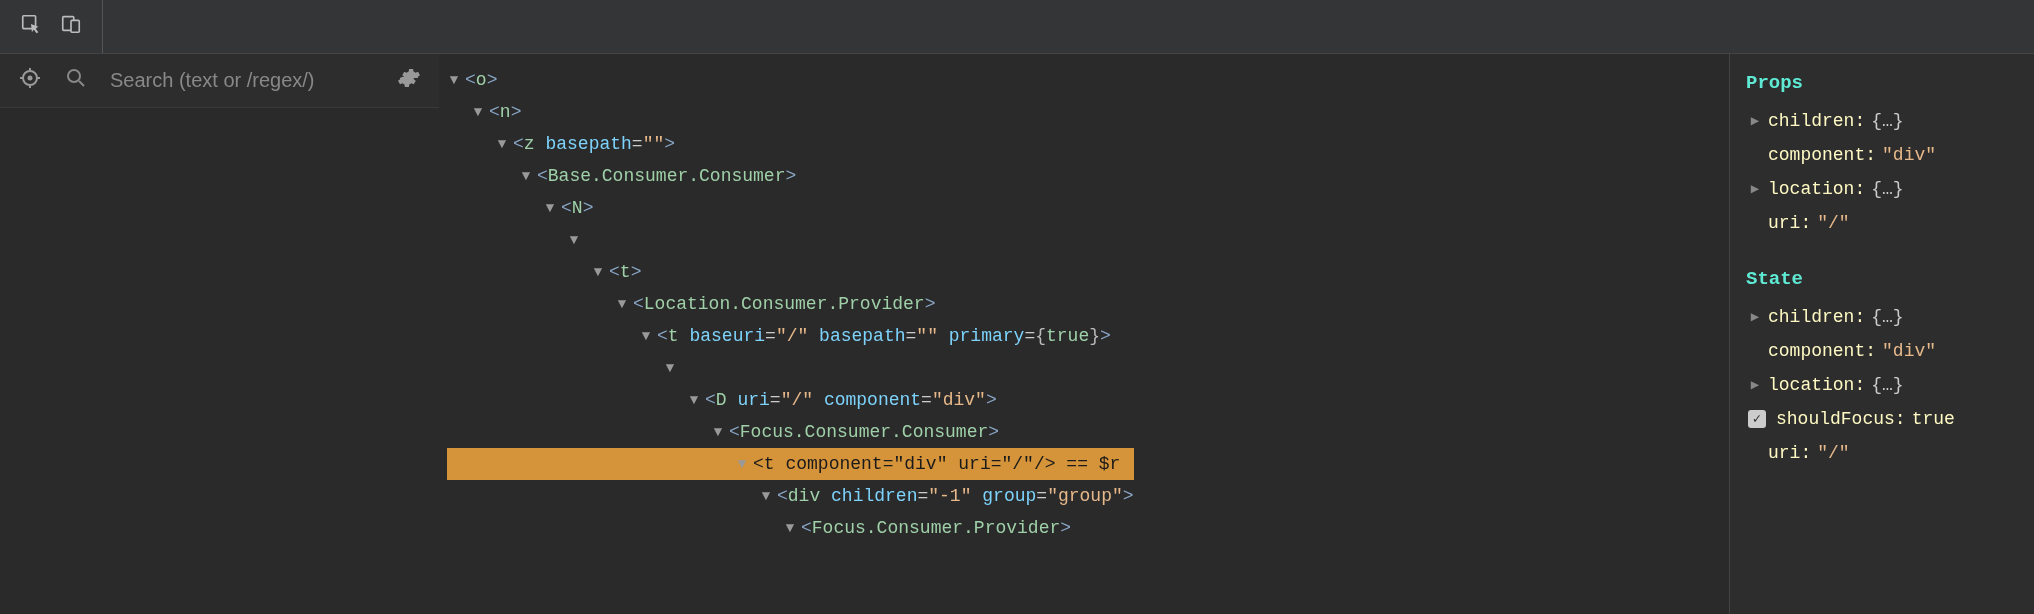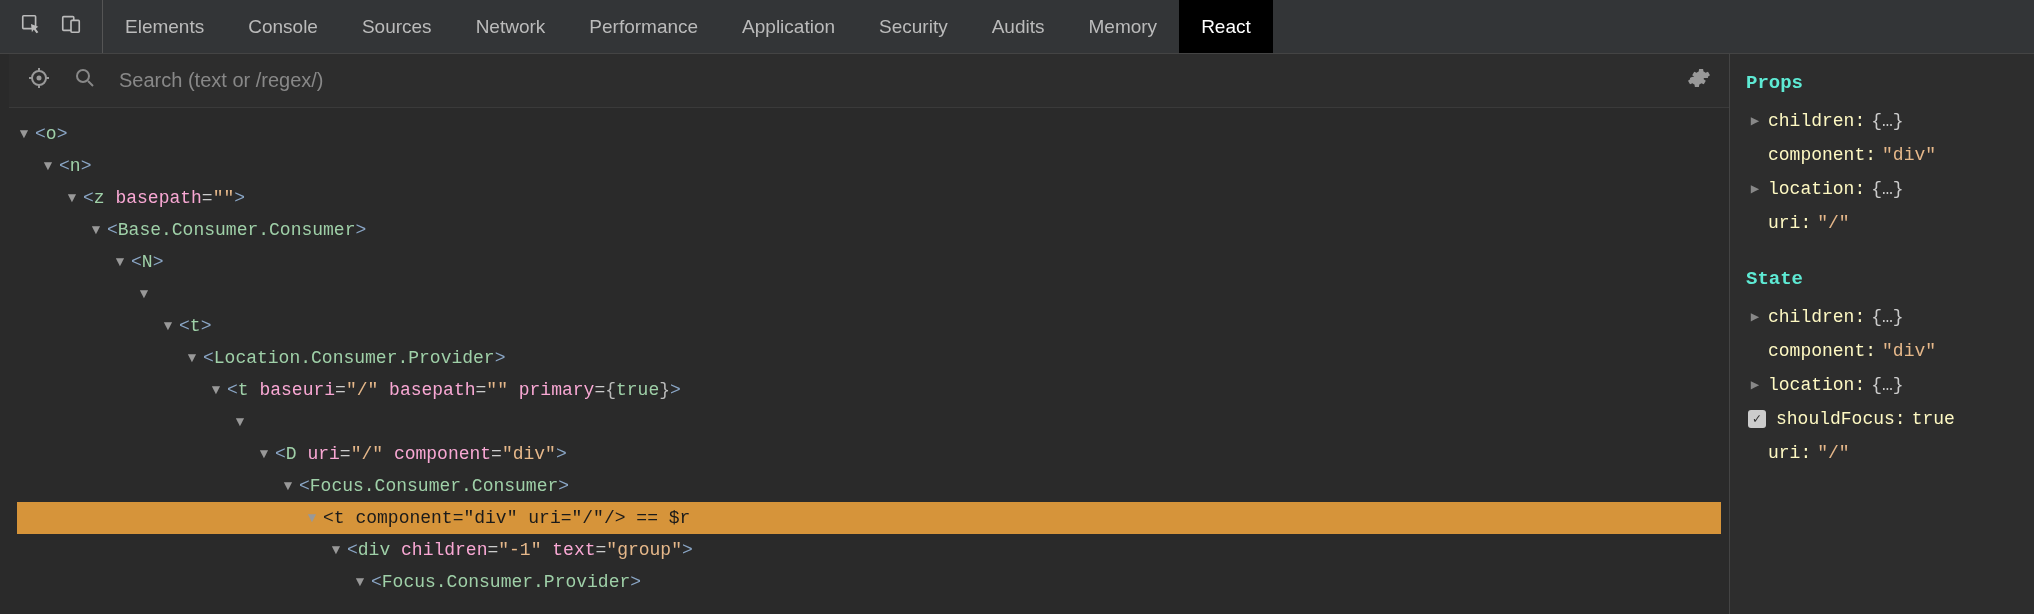--- a/index.html
+++ b/index.html
@@ -32,21 +32,21 @@
   .tab {
     padding: 0 22px;
     display: flex;
     align-items: center;
     color: #bbb;
     cursor: default;
   }
   .tab.active { background: #000; color: #fff; }
 
   .main { display: flex; height: calc(100% - 54px); }
-  .left { flex: 1; min-width: 0; border-right: 1px solid #444; display:flex; flex-direction:column;padding-left:9px;}
+  .left { flex: 1; min-width: 0; border-right: 1px solid #444; display:flex; flex-direction:row;}
   .right { width: 304px; background: #2d2d2d; }
 
   .toolbar {
     height: 54px;
     display: flex;
     align-items: center;
     padding: 0 18px;
     gap: 22px;
     background: #2d2d2d;
     border-bottom: 1px solid #3a3a3a;
@@ -82,21 +82,21 @@
     text-align: center;
     margin-right: 4px;
   }
   .tree-row.selected { background: #d6943a; color: #1a1a1a; }
   .tree-row.selected .lt, .tree-row.selected .tag, .tree-row.selected .attr-n,
   .tree-row.selected .eq, .tree-row.selected .attr-v, .tree-row.selected .gt,
   .tree-row.selected .suffix { color: #1a1a1a; }
 
   .lt, .gt { color: #8ba7c7; }
   .tag { color: #9fd0a8; }
-  .attr-n { color: #f9a8d4; }
+  .attr-n { color: #7dd3fc; }
   .eq { color: #ccc; }
   .attr-v { color: #e6b88a; }
   .brace { color: #bbb; }
   .bool { color: #9fd0a8; }
   .suffix { color: #888; }
 
   .side-section { padding: 10px 12px; }
   .side-title {
     color: #5eead4;
     font-weight: bold;
@@ -132,32 +132,20 @@
         <path d="M12 12 l8 3 -3 2 3 4 -2 1 -3 -4 -2 3z" fill="#bbb" stroke="none"></path>
       </svg>
     </span>
     <span>
       <svg viewBox="0 0 24 24" fill="none" stroke="#bbb" stroke-width="1.8">
         <rect x="3" y="4" width="12" height="15" rx="1"></rect>
         <rect x="12" y="8" width="9" height="13" rx="1" fill="#333537"></rect>
       </svg>
     </span>
   </div>
-  <div class="tabs" id="tabs">
-      <div class="tab">Elements</div>
-      <div class="tab">Console</div>
-      <div class="tab">Sources</div>
-      <div class="tab">Network</div>
-      <div class="tab">Performance</div>
-      <div class="tab">Application</div>
-      <div class="tab">Security</div>
-      <div class="tab">Audits</div>
-      <div class="tab">Memory</div>
-      <div class="tab active">React</div>
-    </div>
 </div>
 
 <div class="main">
   <div class="left">
     <div class="toolbar">
       <span>
         <svg viewBox="0 0 24 24" fill="none" stroke="#999" stroke-width="2">
           <circle cx="12" cy="12" r="7"></circle>
             <circle cx="12" cy="12" r="1.5" fill="#999"></circle>
           <path d="M12 2v3M12 19v3M2 12h3M19 12h3"></path>
@@ -222,21 +210,21 @@
         <div class="tree-row" style="padding-left: 264px;">
           <span class="arrow">▼</span>
           <span><span class="lt">&lt;</span><span class="tag">Focus.Consumer.Consumer</span><span class="gt">&gt;</span></span>
         </div>
         <div class="tree-row selected" style="padding-left: 288px;">
           <span class="arrow">▼</span>
           <span><span class="lt">&lt;</span><span class="tag">t</span> <span class="attr-n">component</span><span class="eq">=</span><span class="attr-v">"div"</span> <span class="attr-n">uri</span><span class="eq">=</span><span class="attr-v">"/"</span><span class="gt">/&gt;</span><span class="suffix"> == $r</span></span>
         </div>
         <div class="tree-row" style="padding-left: 312px;">
           <span class="arrow">▼</span>
-          <span><span class="lt">&lt;</span><span class="tag">div</span> <span class="attr-n">children</span><span class="eq">=</span><span class="attr-v">"-1"</span> <span class="attr-n">text</span><span class="eq">=</span><span class="attr-v">"group"</span><span class="gt">&gt;</span></span>
+          <span><span class="lt">&lt;</span><span class="tag">div</span> <span class="attr-n">children</span><span class="eq">=</span><span class="attr-v">"-1"</span> <span class="attr-n">group</span><span class="eq">=</span><span class="attr-v">"group"</span><span class="gt">&gt;</span></span>
         </div>
         <div class="tree-row" style="padding-left: 336px;">
           <span class="arrow">▼</span>
           <span><span class="lt">&lt;</span><span class="tag">Focus.Consumer.Provider</span><span class="gt">&gt;</span></span>
         </div>
       </div>
   </div>
   <div class="right">
     <div class="side-section">
       <div class="side-title">Props</div>

